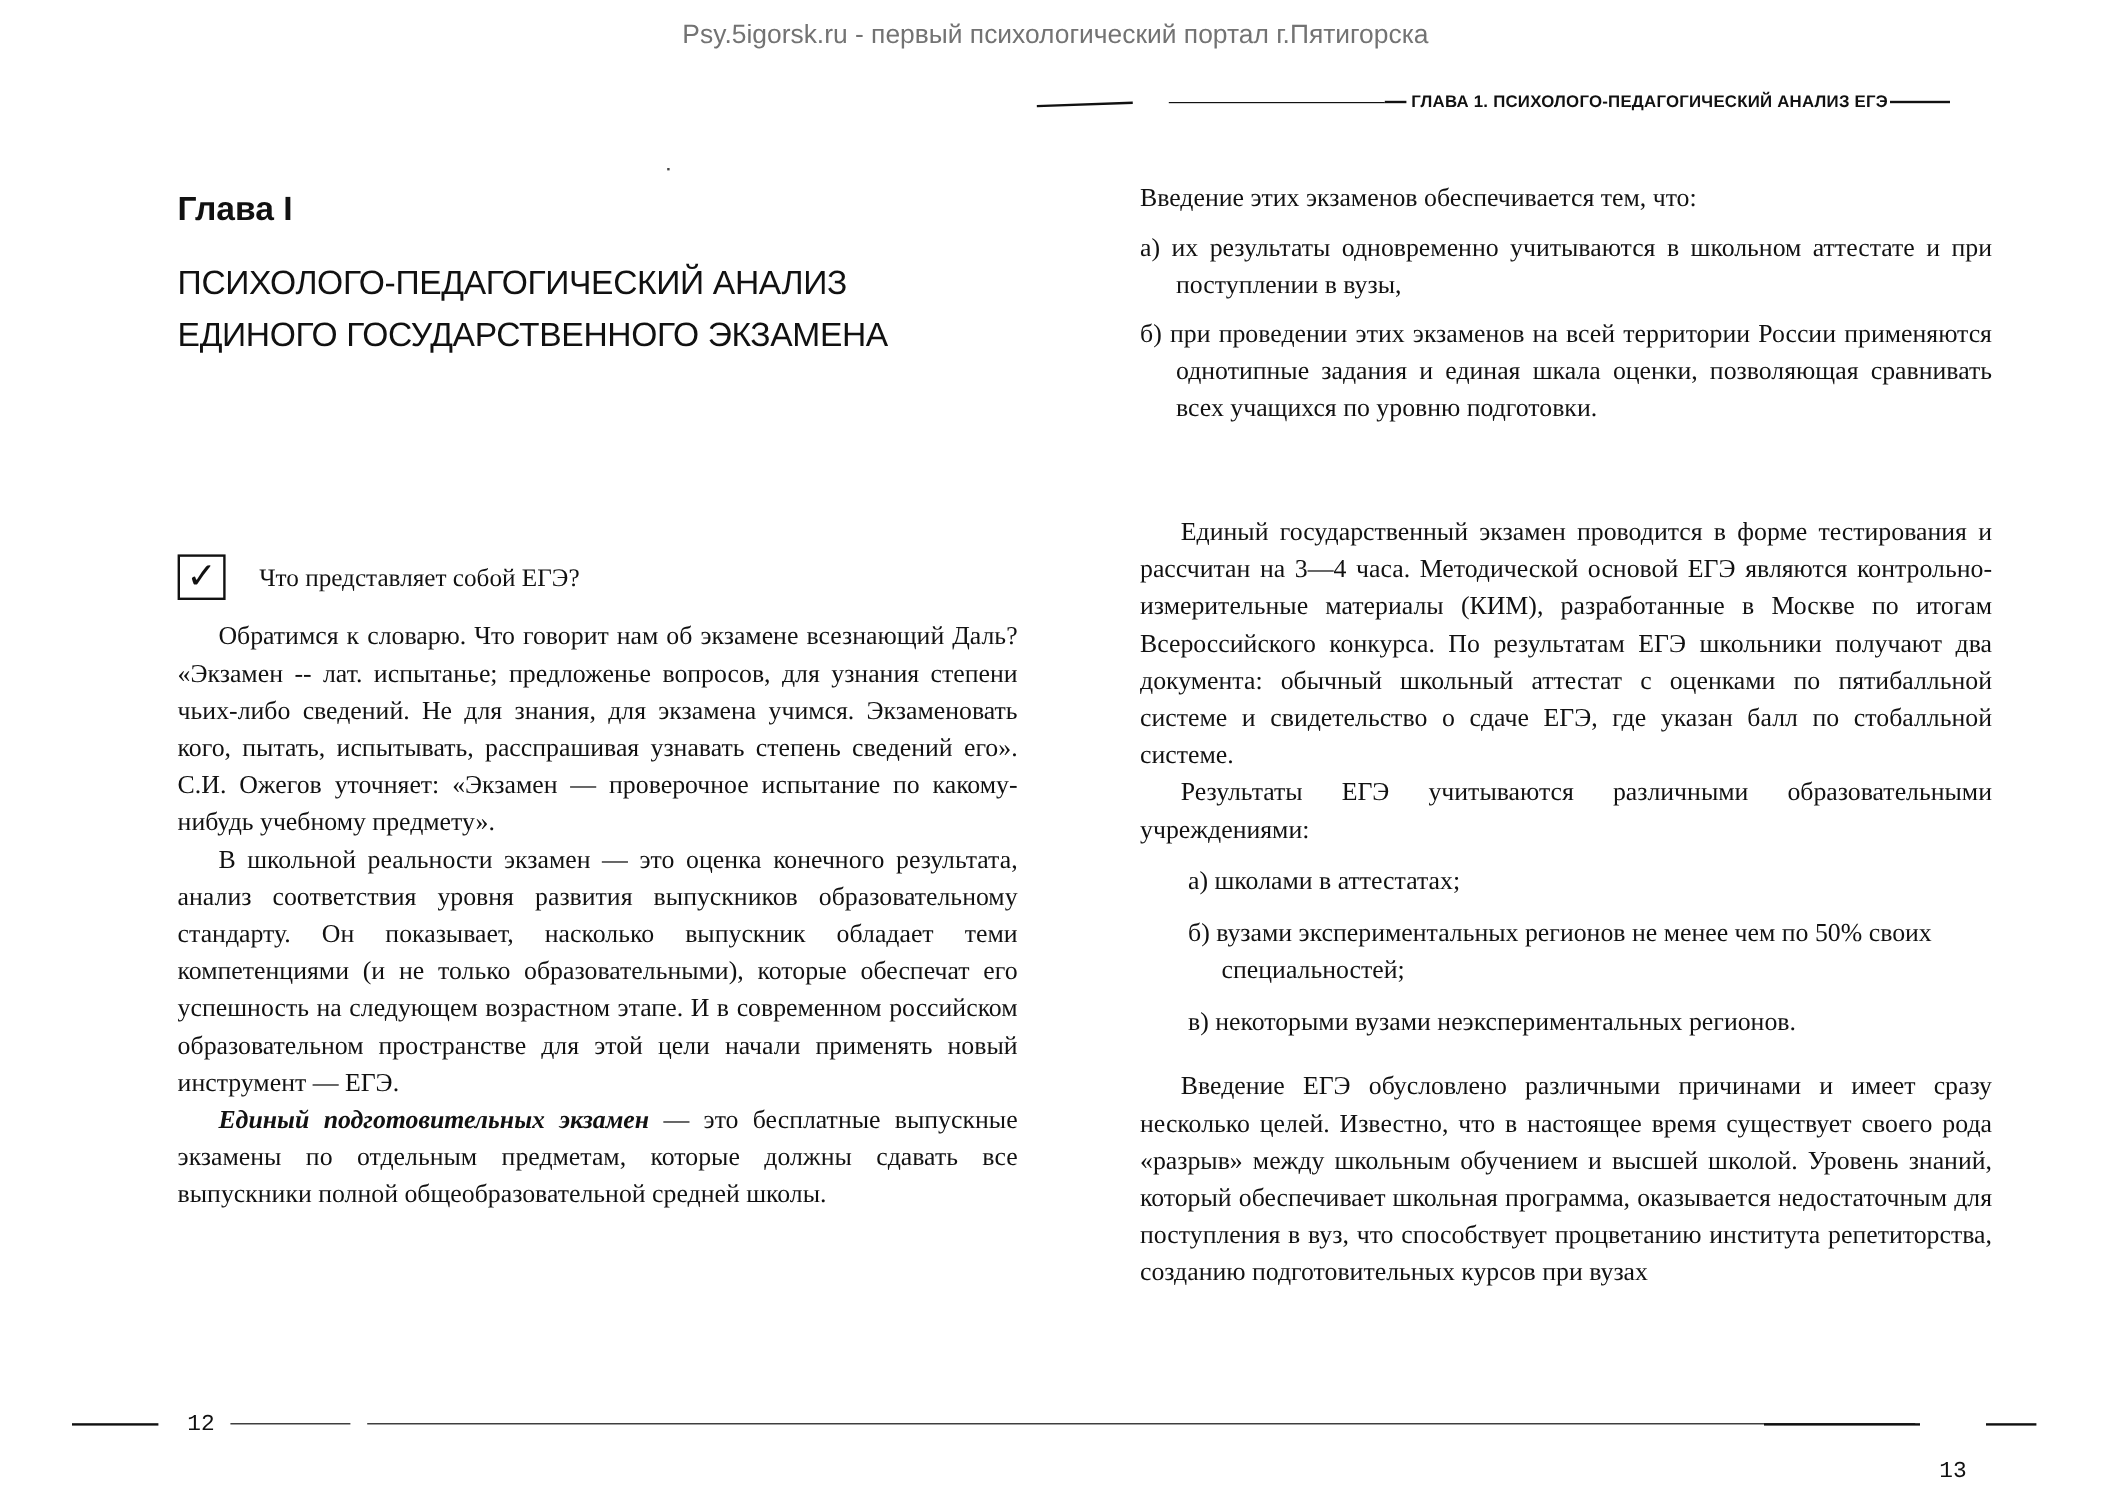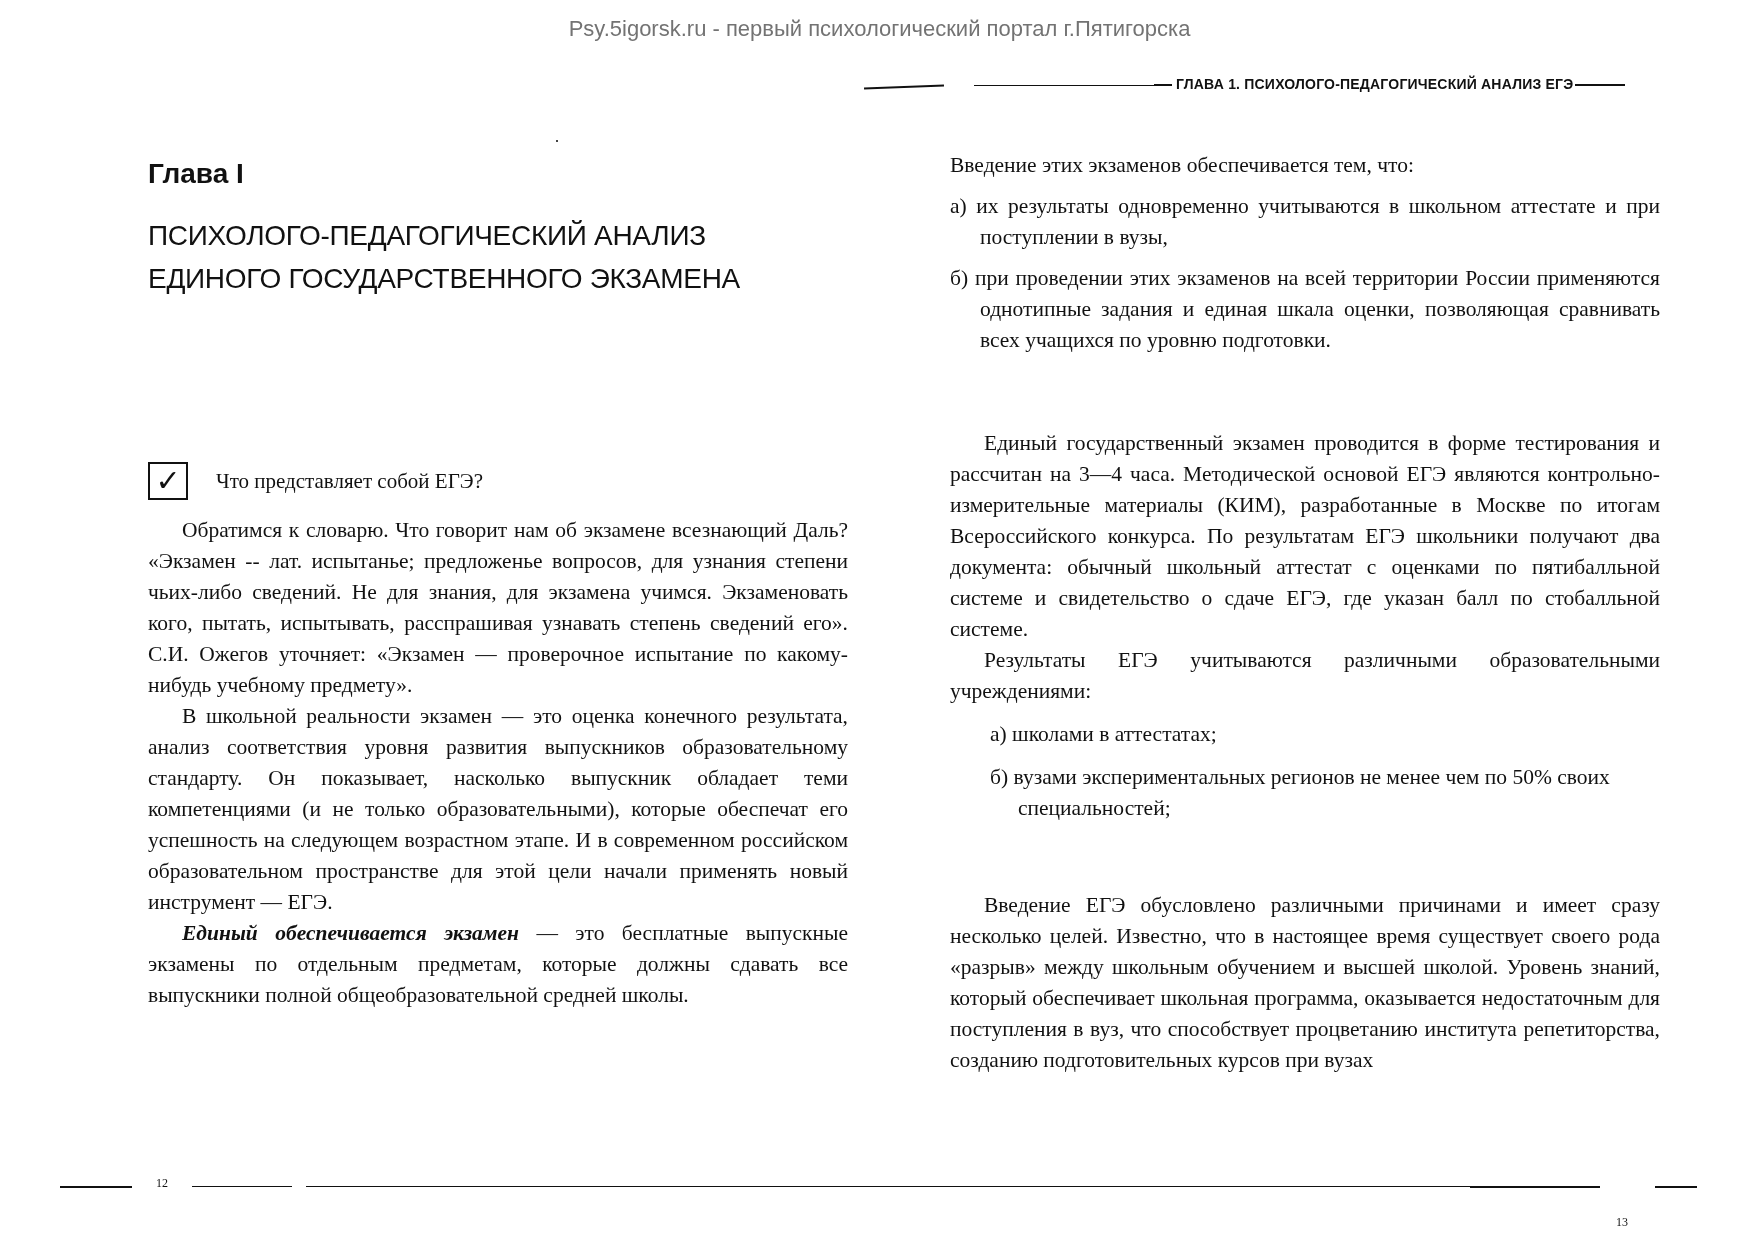--- a/index.html
+++ b/index.html
@@ -51,21 +51,21 @@
     .r-block2 { position: absolute; top: 278px; left: 0; width: 710px; }
     .r-block3 { position: absolute; top: 740px; left: 0; width: 710px; }
 
     .list-item { margin: 10px 0 0 0; padding-left: 30px; text-indent: -30px; }
     .list-indent { margin: 12px 0 0 40px; padding-left: 28px; text-indent: -28px; text-align: left; }
     .noindent { text-indent: 0; }
     .ital { font-style: italic; font-weight: bold; }
 
     .footer { position: absolute; top: 1176px; left: 0; width: 1759px; height: 20px; }
     .fline { position: absolute; height: 2px; background: #111; top: 10px; }
-    .page-num { position: absolute; top: 0; font-family: Liberation Serif, serif; font-size: 12px; }
+    .page-num { position: absolute; top: 0; font-family: Liberation Mono, monospace; font-size: 19px; }
     .speck { position: absolute; left: 556px; top: 140px; width: 2px; height: 2px; background: #444; }
   </style>
 </head>
 <body>
 
 <div class="watermark">Psy.5igorsk.ru - первый психологический портал г.Пятигорска</div>
 
 <div class="running-head">
   <div class="rh-stroke1"></div>
   <div class="rh-stroke2"></div>
@@ -82,36 +82,37 @@
   </div>
 
   <div class="section-head">
     <div class="check-icon">✓</div>
     <span class="section-title">Что представляет собой ЕГЭ?</span>
   </div>
 
   <div class="left-body body-text">
     <p class="para">Обратимся к словарю. Что говорит нам об экзамене всезнающий Даль? «Экзамен -- лат. испытанье; предложенье вопросов, для узнания степени чьих-либо сведений. Не для знания, для экзамена учимся. Экзаменовать кого, пытать, испытывать, расспрашивая узнавать степень сведений его». С.И. Ожегов уточняет: «Экзамен — проверочное испытание по какому-нибудь учебному предмету».</p>
     <p class="para">В школьной реальности экзамен — это оценка конечного результата, анализ соответствия уровня развития выпускников образовательному стандарту. Он показывает, насколько выпускник обладает теми компетенциями (и не только образовательными), которые обеспечат его успешность на следующем возрастном этапе. И в современном российском образовательном пространстве для этой цели начали применять новый инструмент — ЕГЭ.</p>
-    <p class="para"><span class="ital">Единый обеспечивается экзамен</span><span> — это бесплатные выпускные экзамены по отдельным предметам, которые должны сдавать все выпускники полной общеобразовательной средней школы.</span></p>
+    <p class="para"><span class="ital">Единый подготовительных экзамен</span><span> — это бесплатные выпускные экзамены по отдельным предметам, которые должны сдавать все выпускники полной общеобразовательной средней школы.</span></p>
   </div>
 </div>
 
 <div class="page-right body-text">
   <div class="r-block1">
     <p class="para noindent" style="margin:0 0 6px 0">Введение этих экзаменов обеспечивается тем, что:</p>
     <p class="list-item">а) их результаты одновременно учитываются в школьном аттестате и при поступлении в вузы,</p>
     <p class="list-item">б) при проведении этих экзаменов на всей территории России применяются однотипные задания и единая шкала оценки, позволяющая сравнивать всех учащихся по уровню подготовки.</p>
   </div>
 
   <div class="r-block2">
     <p class="para">Единый государственный экзамен проводится в форме тестирования и рассчитан на 3—4 часа. Методической основой ЕГЭ являются контрольно-измерительные материалы (КИМ), разработанные в Москве по итогам Всероссийского конкурса. По результатам ЕГЭ школьники получают два документа: обычный школьный аттестат с оценками по пятибалльной системе и свидетельство о сдаче ЕГЭ, где указан балл по стобалльной системе.</p>
     <p class="para">Результаты ЕГЭ учитываются различными образовательными учреждениями:</p>
     <p class="list-indent">а) школами в аттестатах;</p>
     <p class="list-indent">б) вузами экспериментальных регионов не менее чем по 50% своих специальностей;</p>
+    <p class="list-indent">в) некоторыми вузами неэкспериментальных регионов.</p>
   </div>
 
   <div class="r-block3">
     <p class="para">Введение ЕГЭ обусловлено различными причинами и имеет сразу несколько целей. Известно, что в настоящее время существует своего рода «разрыв» между школьным обучением и высшей школой. Уровень знаний, который обеспечивает школьная программа, оказывается недостаточным для поступления в вуз, что способствует процветанию института репетиторства, созданию подготовительных курсов при вузах</p>
   </div>
 </div>
 
 <div class="footer">
   <div class="fline" style="left:60px;width:72px;"></div>
   <span class="page-num" style="left:156px;">12</span>

